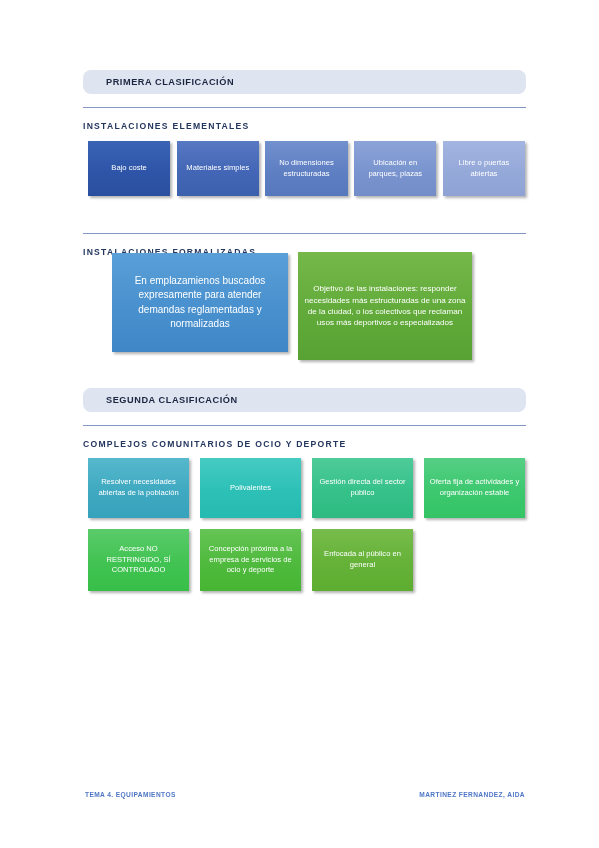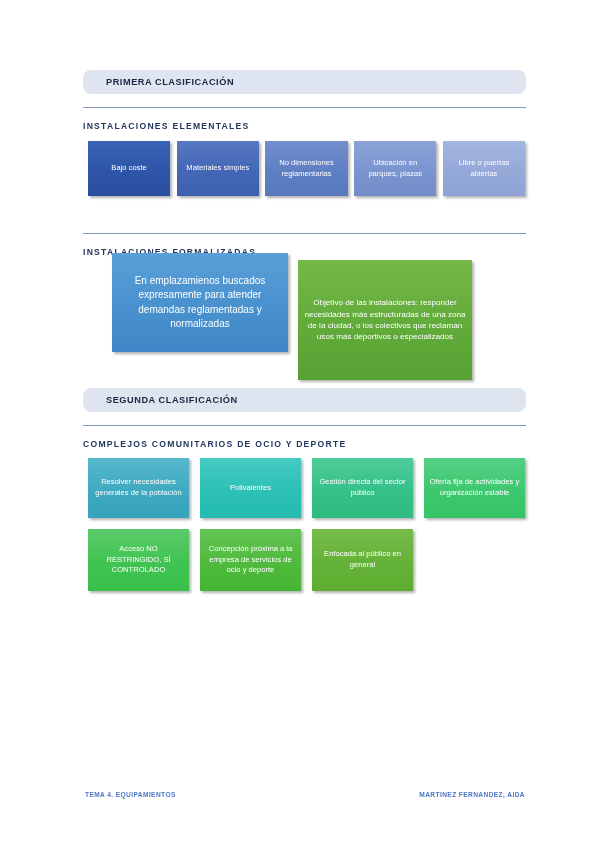--- a/index.html
+++ b/index.html
@@ -101,22 +101,22 @@
   }
   .b-fm-1 {
     position: absolute;
     left: 0; top: 9px;
     width: 176px; height: 99px;
     background: linear-gradient(to bottom, #5a9fd8 0%, #4a92cf 50%, #3f86c6 100%);
     font-size: 10px;
   }
   .b-fm-2 {
     position: absolute;
-    left: 186px; top: 16px;
-    width: 174px; height: 120px;
+    left: 186px; top: 8px;
+    width: 174px; height: 108px;
     background: linear-gradient(to bottom, #76b84a 0%, #63ac3b 50%, #57a233 100%);
     font-size: 8.1px;
   }
 
   
   .grid-complejos {
     position: absolute;
     left: 88px;
     top: 458px;
     width: 437px;
@@ -176,21 +176,21 @@
   </div>
 
   <div class="row-elementales">
     <div class="box b-el-1">
       <span class="label">Bajo coste</span>
     </div>
     <div class="box b-el-2">
       <span class="label">Materiales simples</span>
     </div>
     <div class="box b-el-3">
-      <span class="label">No dimensiones reglamentarias</span>
+      <span class="label">No dimensiones estructuradas</span>
     </div>
     <div class="box b-el-4">
       <span class="label">Ubicación en parques, plazas</span>
     </div>
     <div class="box b-el-5">
       <span class="label">Libre o puertas abiertas</span>
     </div>
   </div>
 
   <div class="row-formalizadas">
@@ -208,21 +208,21 @@
       <span class="banner-text">SEGUNDA CLASIFICACIÓN</span>
     </div>
 
     <div class="subhead-wrap">
       <span class="subhead-text">COMPLEJOS COMUNITARIOS DE OCIO Y DEPORTE</span>
     </div>
   </div>
 
   <div class="grid-complejos">
     <div class="box b-cx-2">
-      <span class="label">Resolver necesidades generales de la población</span>
+      <span class="label">Resolver necesidades abiertas de la población</span>
     </div>
     <div class="box b-cx-3">
       <span class="label">Polivalentes</span>
     </div>
     <div class="box b-cx-4">
       <span class="label">Gestión directa del sector público</span>
     </div>
     <div class="box b-cx-5">
       <span class="label">Oferta fija de actividades y organización estable</span>
     </div>

